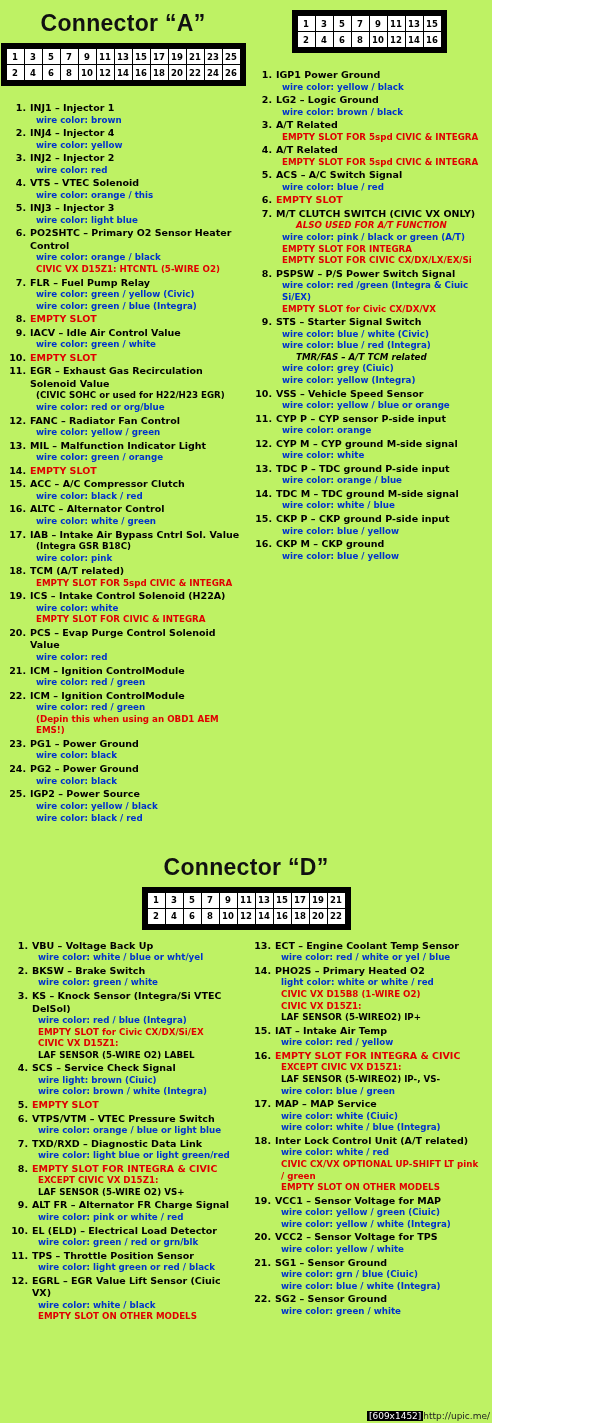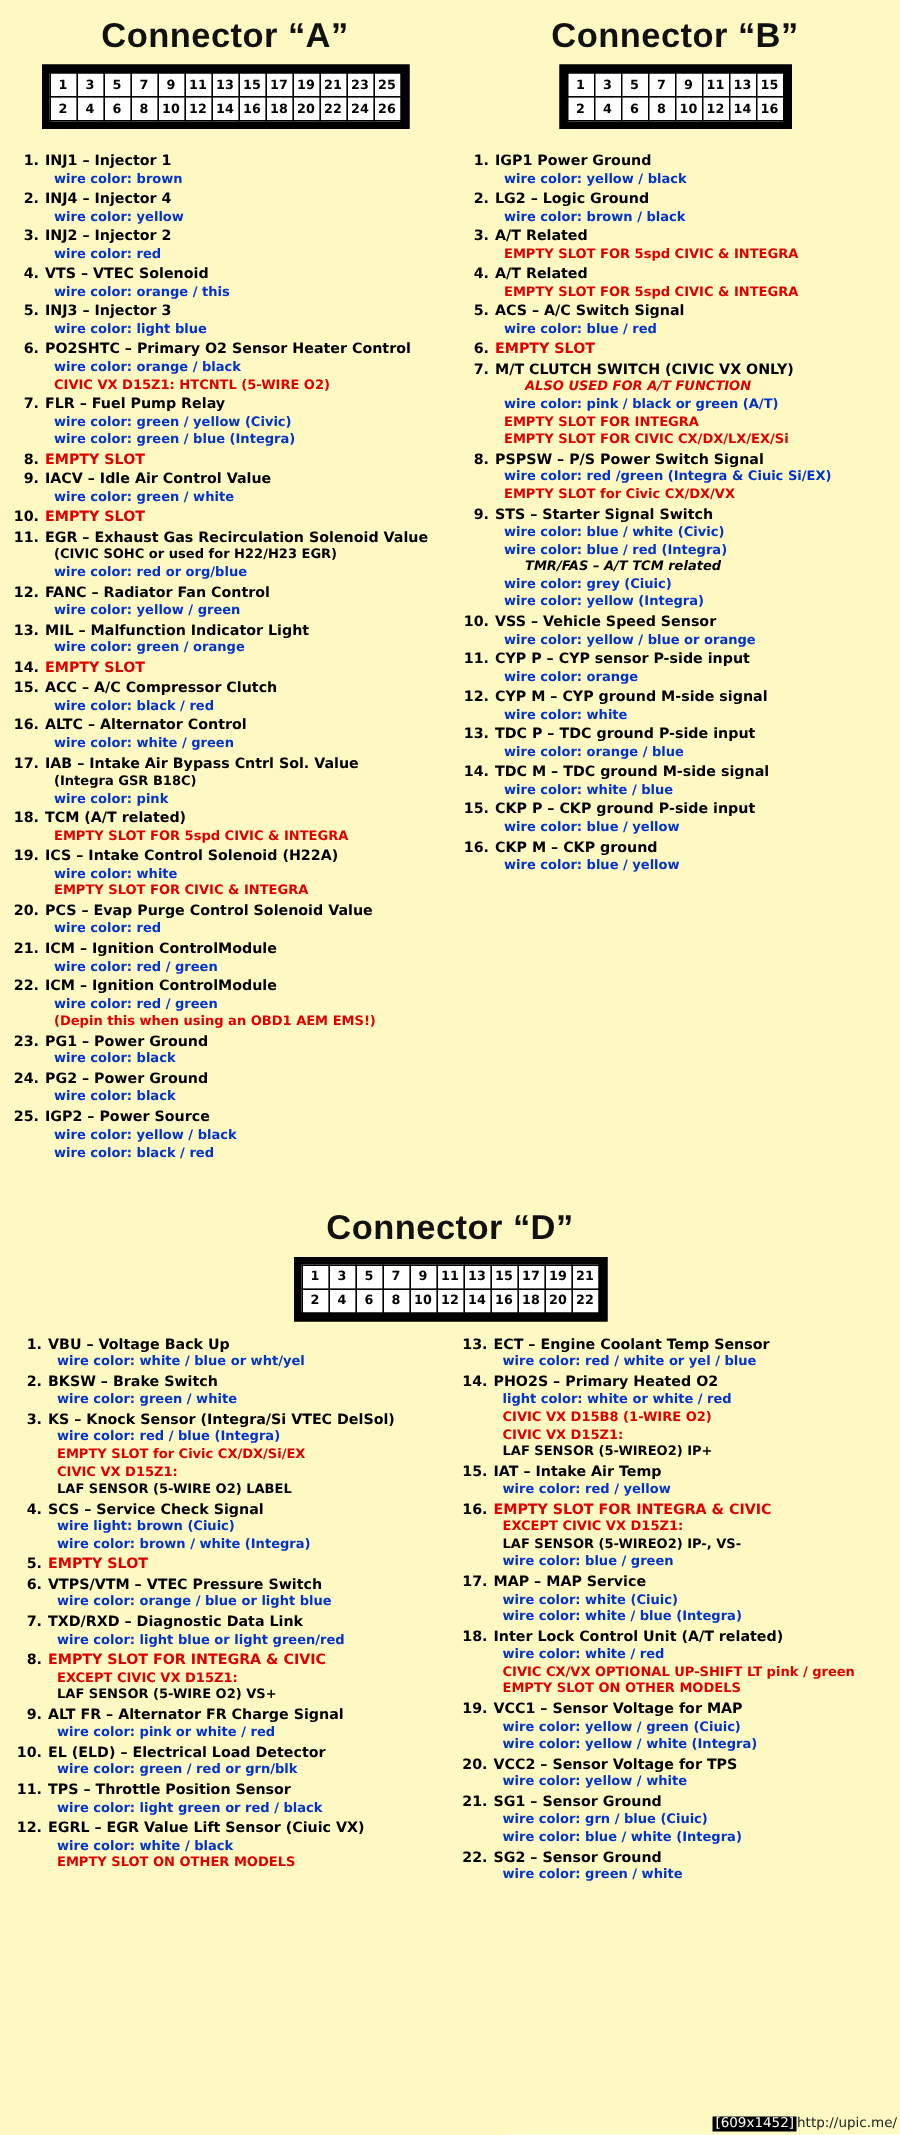--- a/index.html
+++ b/index.html
@@ -1,21 +1,21 @@
 <!DOCTYPE html>
 <html><head>
 <meta charset="utf-8">
 <style>
   html,body{margin:0;padding:0;background:#ffffff;}
   body{
     width:600px;
     font-family:"DejaVu Sans", sans-serif;
     color:#000;
   }
-  .page{position:relative;width:600px;min-height:1423px;background:#fef9c3;}
+  .page{position:relative;width:492px;min-height:1423px;background:#bef264;}
 
   
   .conn-title{
     text-align:center;
     font-family:"Liberation Sans", sans-serif;
     font-size:23px;
     font-weight:bold;
     letter-spacing:.3px;
     color:#111;
     margin:0 0 6px 0;
@@ -322,21 +322,20 @@
             </div>
             <div class="sub blue">wire color: yellow / black</div>
           </div>
           <div class="entry">
             <div class="sub blue">wire color: black / red</div>
           </div>
         </div>
     </div>
 
     <div class="half">
-      <div class="conn-title">Connector “B”</div>
       <div class="pinwrap">
         <div class="pinbox">
           <table class="pins">
             <tbody>
                 <tr id="b-top">
                   <td>1</td>
                   <td>3</td>
                   <td>5</td>
                   <td>7</td>
                   <td>9</td>

